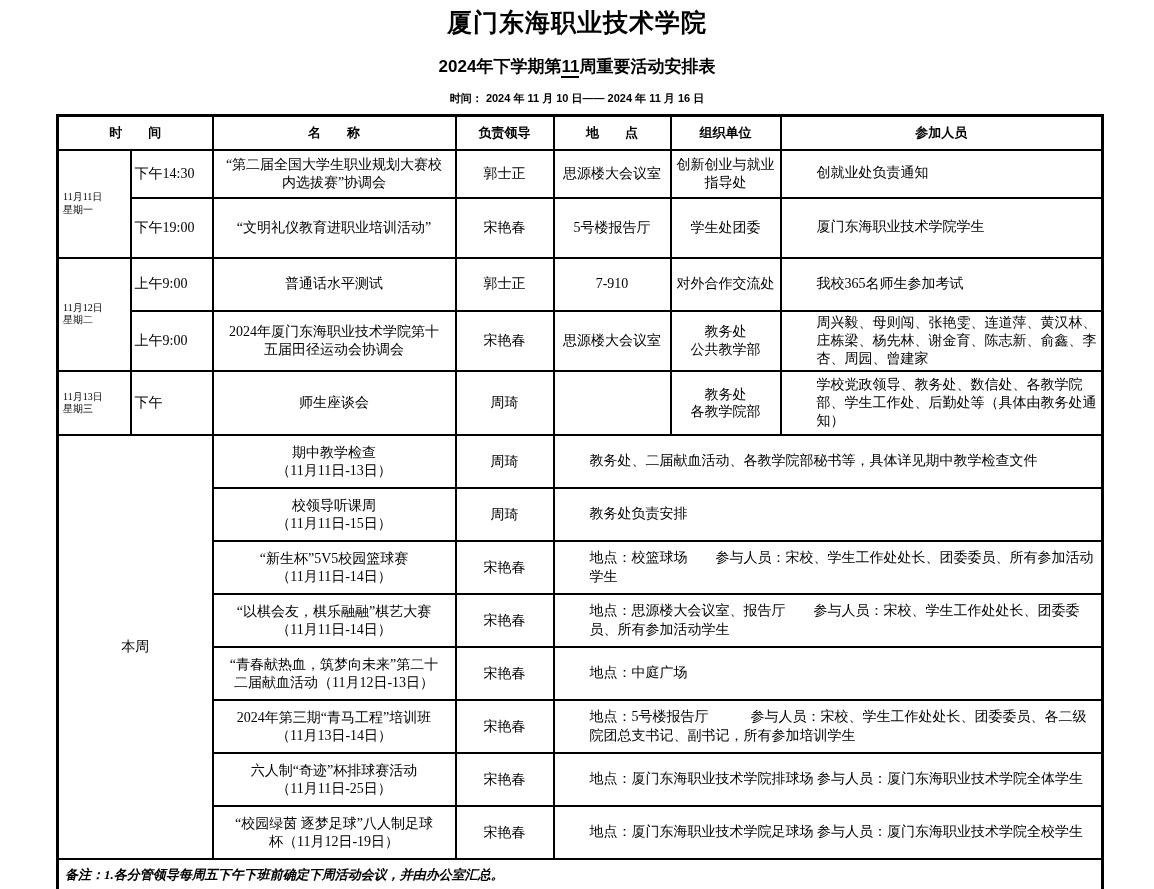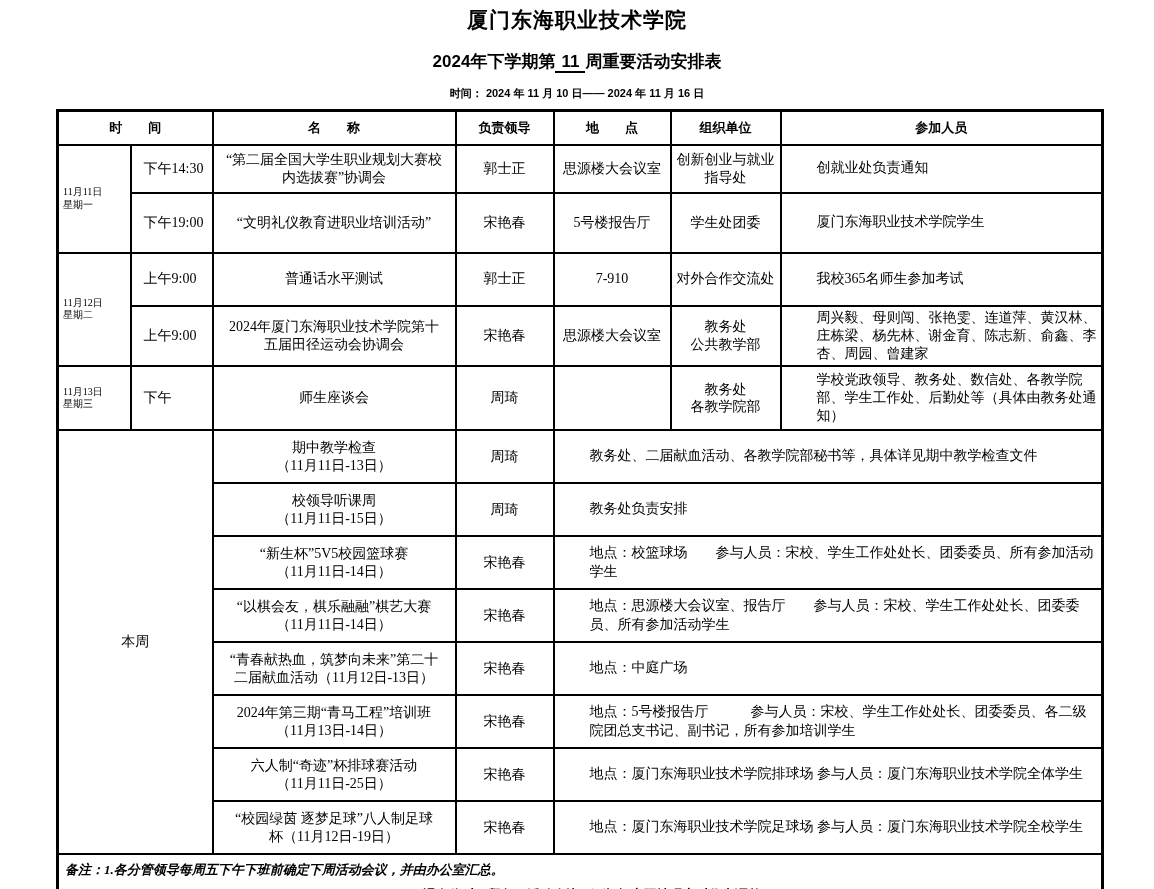--- a/index.html
+++ b/index.html
@@ -10,35 +10,35 @@
     font-family: "Liberation Serif", serif;
   }
   body { height: 889px; overflow: hidden; }
 
   .page { width: 1154px; padding-top: 6px; }
 
   .title {
     text-align: center;
     font-family: "Liberation Sans", sans-serif;
     font-weight: bold;
-    font-size: 21px;
+    font-size: 25px;
     letter-spacing: 1px;
     margin-bottom: 16px;
   }
   .subtitle {
     text-align: center;
     font-family: "Liberation Sans", sans-serif;
     font-weight: bold;
     font-size: 17px;
     margin-bottom: 13px;
   }
   .subtitle .wk {
     display: inline-block;
     border-bottom: 2px solid #000;
-    padding: 0 6px;
+    padding: 0 0;
     line-height: 1.05;
   }
   .daterange {
     text-align: center;
     font-family: "Liberation Sans", sans-serif;
     font-weight: bold;
     font-size: 11px;
     margin-bottom: 8px;
   }
 
@@ -60,21 +60,21 @@
   }
   .sched th {
     font-family: "Liberation Sans", sans-serif;
     font-weight: bold;
     font-size: 13px;
     text-align: center;
     white-space: pre;
   }
   td.c { text-align: center; }
   td.date { text-align: left; font-size: 10px; }
-  td.time { text-align: left; padding-left: 12px; }
+  td.time { text-align: left; padding-left: 3px; }
   td.detail, td.part { text-align: left; line-height: 1.3; padding-left: 35px; }
 
   tr.rh-head { height: 34px; }
   tr.rh1 { height: 48px; }
   tr.rh2 { height: 60px; }
   tr.rh3 { height: 53px; }
   tr.rh4 { height: 55px; }
   tr.rh5 { height: 64px; }
   tr.rhw { height: 53px; }
   tr.rhn { height: 58px; }

